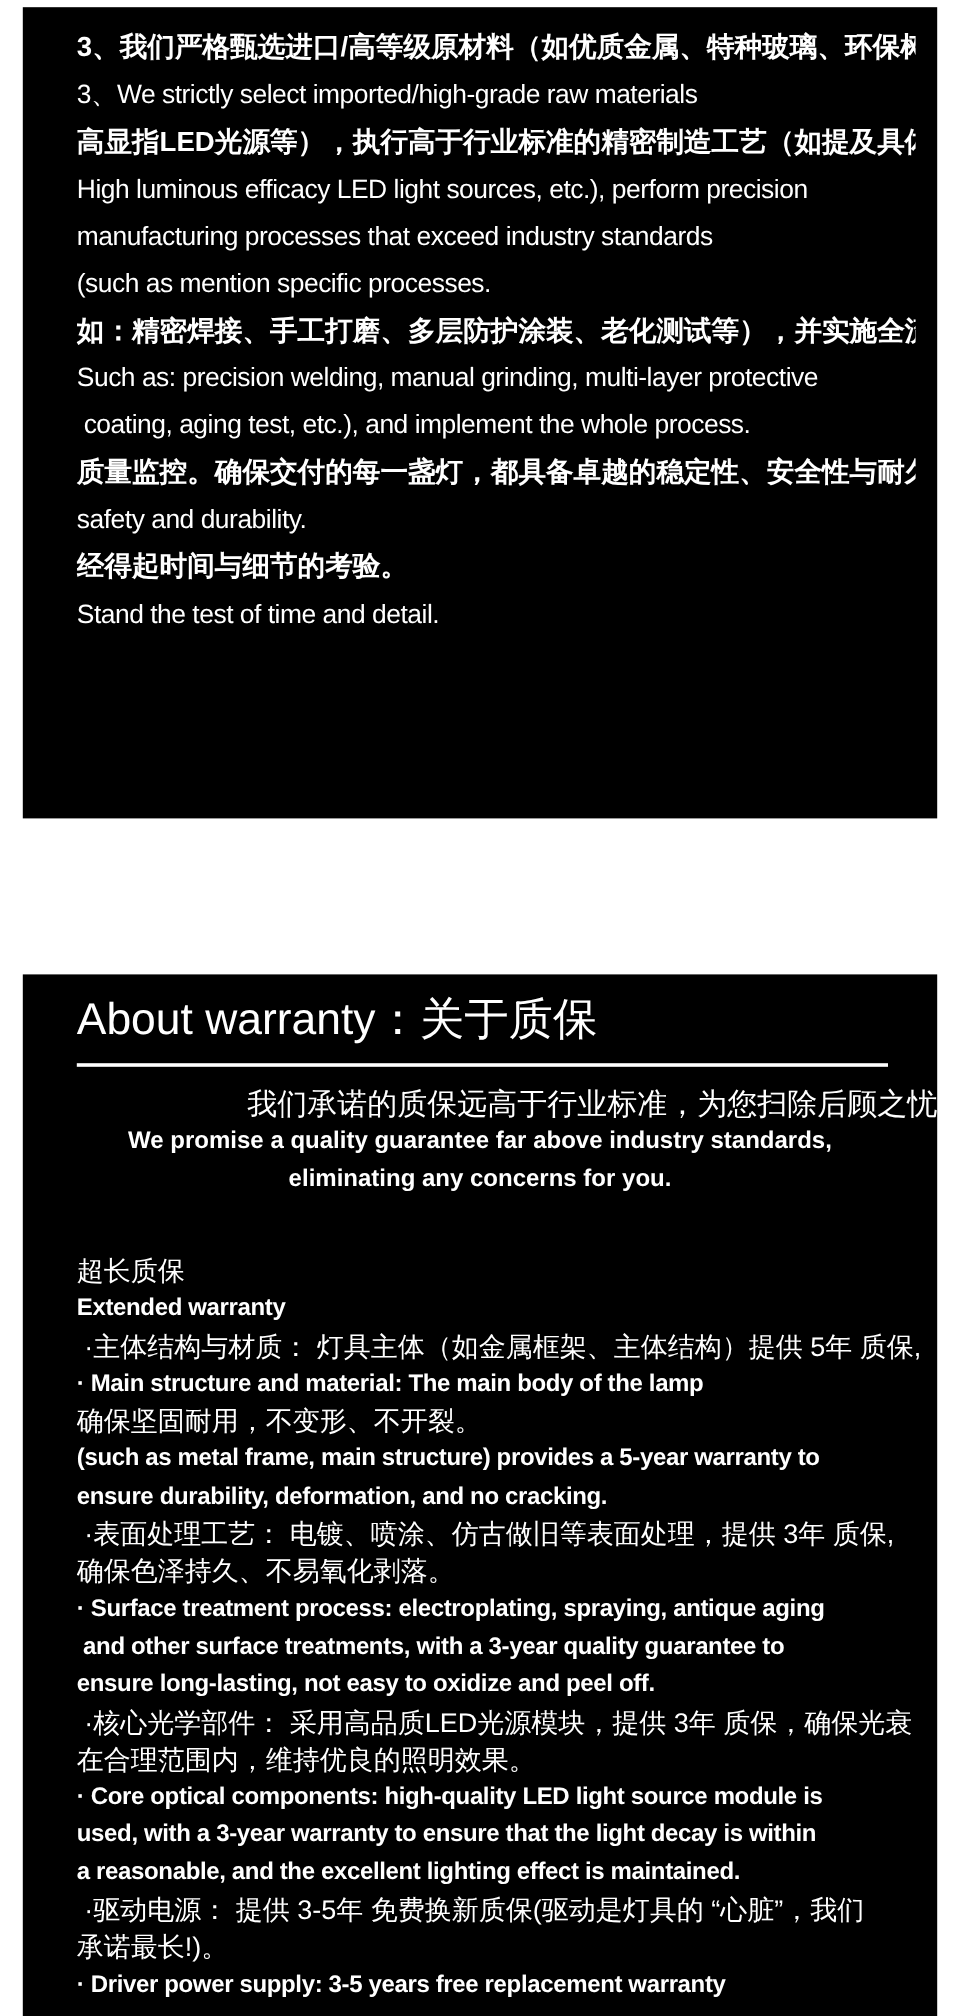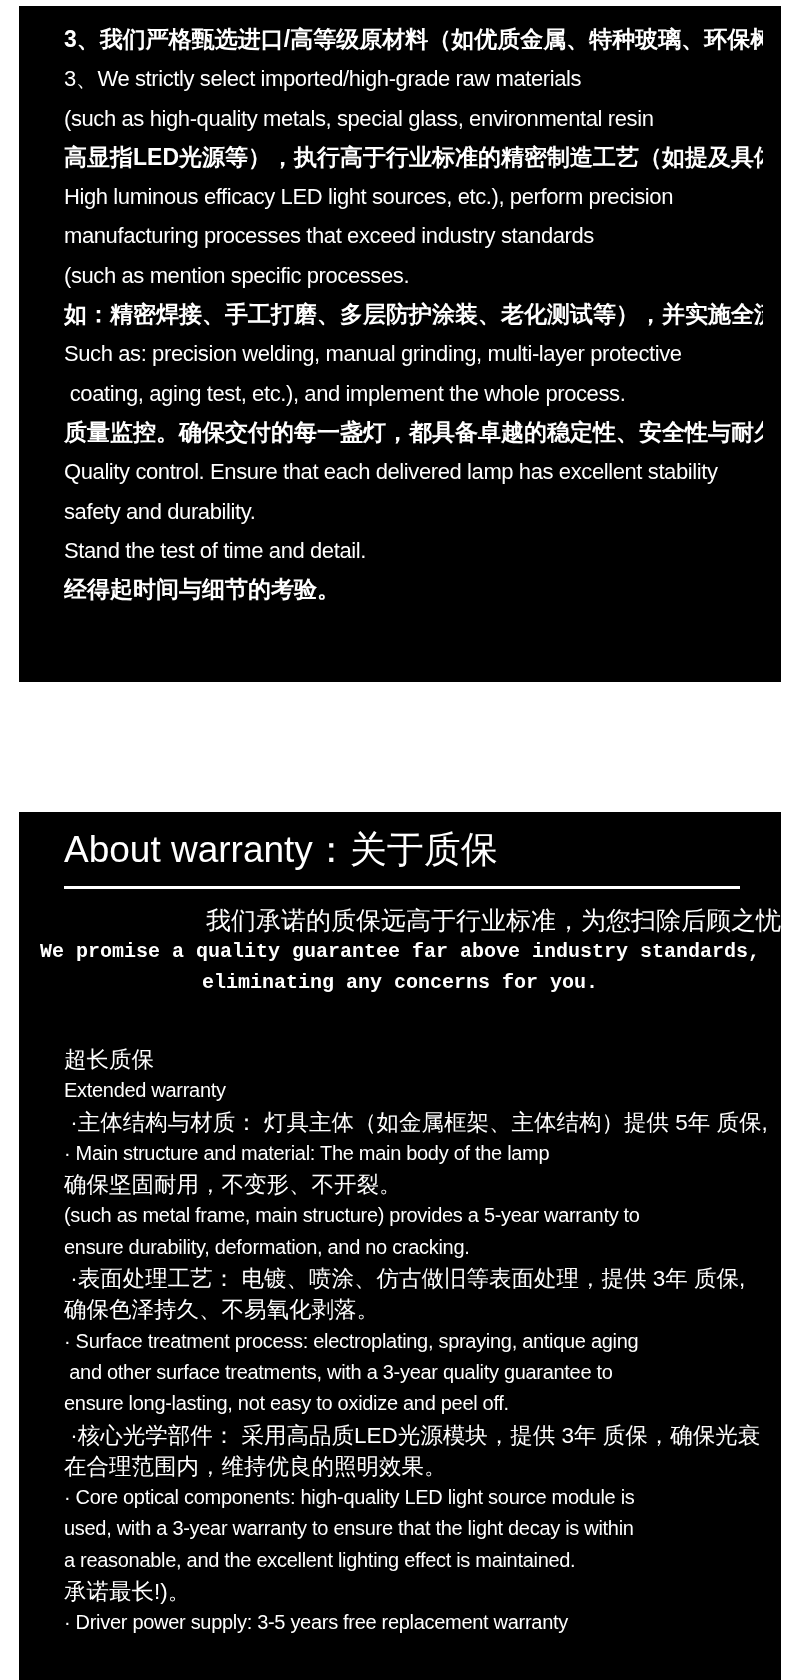--- a/index.html
+++ b/index.html
@@ -8,48 +8,46 @@
   .panel{position:absolute;left:19px;width:762px;background:#000000;box-sizing:border-box;}
   .panel1{top:6px;height:676px;padding:14px 18px 0 45px;}
   .panel2{top:812px;height:872px;padding:16px 0 0 0;}
   .lines .line{white-space:pre;overflow:hidden;}
   .lines1 .line{line-height:39.3px;}
   .lines1 .line.zh{font-weight:700;font-size:23px;}
   .lines1 .line.en{font-weight:400;font-size:22px;letter-spacing:-0.4px;}
   .panel2 .title{margin:0 0 0 45px;font-size:37px;font-weight:400;line-height:44px;white-space:pre;}
   .title-underline{margin:14px 0 0 45px;width:676px;height:3px;background:#ffffff;}
   .zh-sub{margin-top:16px;font-size:25px;font-weight:400;line-height:31px;text-align:right;}
-  .en-sub{font-size:20px;font-weight:700;line-height:31px;text-align:center;font-family:Liberation Mono, monospace;}
+  .en-sub{font-size:20px;font-weight:700;line-height:31px;text-align:center;}
   .lines2{margin:46px 10px 0 45px;}
   .lines2 .line{line-height:31.3px;}
   .lines2 .line.zh{font-size:22.5px;font-weight:400;}
-  .lines2 .line.en{font-size:20px;font-weight:400;letter-spacing:-0.3px;}
+  .lines2 .line.en{font-size:20px;font-weight:700;letter-spacing:-0.3px;}
 </style>
 </head>
 <body>
 
 <div class="page">
 
   <section class="panel panel1">
     <div class="lines lines1">
         <div class="line zh">3、我们严格甄选进口/高等级原材料（如优质金属、特种玻璃、环保树脂</div>
         <div class="line en">3、We strictly select imported/high-grade raw materials</div>
-        <div class="line en">(such as high-quality metals, special glass, environmental resin</div>
         <div class="line zh">高显指LED光源等），执行高于行业标准的精密制造工艺（如提及具体工艺</div>
         <div class="line en">High luminous efficacy LED light sources, etc.), perform precision</div>
         <div class="line en">manufacturing processes that exceed industry standards</div>
         <div class="line en">(such as mention specific processes.</div>
         <div class="line zh">如：精密焊接、手工打磨、多层防护涂装、老化测试等），并实施全流程</div>
         <div class="line en">Such as: precision welding, manual grinding, multi-layer protective</div>
         <div class="line en"> coating, aging test, etc.), and implement the whole process.</div>
         <div class="line zh">质量监控。确保交付的每一盏灯，都具备卓越的稳定性、安全性与耐久性，</div>
-        <div class="line en">Quality control. Ensure that each delivered lamp has excellent stability</div>
         <div class="line en">safety and durability.</div>
+        <div class="line zh">经得起时间与细节的考验。</div>
         <div class="line en">Stand the test of time and detail.</div>
-        <div class="line zh">经得起时间与细节的考验。</div>
       </div>
   </section>
 
   <section class="panel panel2">
     <h1 class="title">About warranty：关于质保</h1>
     <div class="title-underline"></div>
     <div class="zh-sub">我们承诺的质保远高于行业标准，为您扫除后顾之忧</div>
     <div class="en-sub">We promise a quality guarantee far above industry standards,</div>
     <div class="en-sub">eliminating any concerns for you.</div>
     <div class="lines lines2">
@@ -63,18 +61,19 @@
         <div class="line zh"> ·表面处理工艺： 电镀、喷涂、仿古做旧等表面处理，提供 3年 质保,</div>
         <div class="line zh">确保色泽持久、不易氧化剥落。</div>
         <div class="line en">· Surface treatment process: electroplating, spraying, antique aging</div>
         <div class="line en"> and other surface treatments, with a 3-year quality guarantee to</div>
         <div class="line en">ensure long-lasting, not easy to oxidize and peel off.</div>
         <div class="line zh"> ·核心光学部件： 采用高品质LED光源模块，提供 3年 质保，确保光衰</div>
         <div class="line zh">在合理范围内，维持优良的照明效果。</div>
         <div class="line en">· Core optical components: high-quality LED light source module is</div>
         <div class="line en">used, with a 3-year warranty to ensure that the light decay is within</div>
         <div class="line en">a reasonable, and the excellent lighting effect is maintained.</div>
+        <div class="line zh"> ·驱动电源： 提供 3-5年 免费换新质保(驱动是灯具的 “心脏”，我们</div>
         <div class="line zh">承诺最长!)。</div>
         <div class="line en">· Driver power supply: 3-5 years free replacement warranty</div>
       </div>
   </section>
 
 </div>
 
 </body></html>

